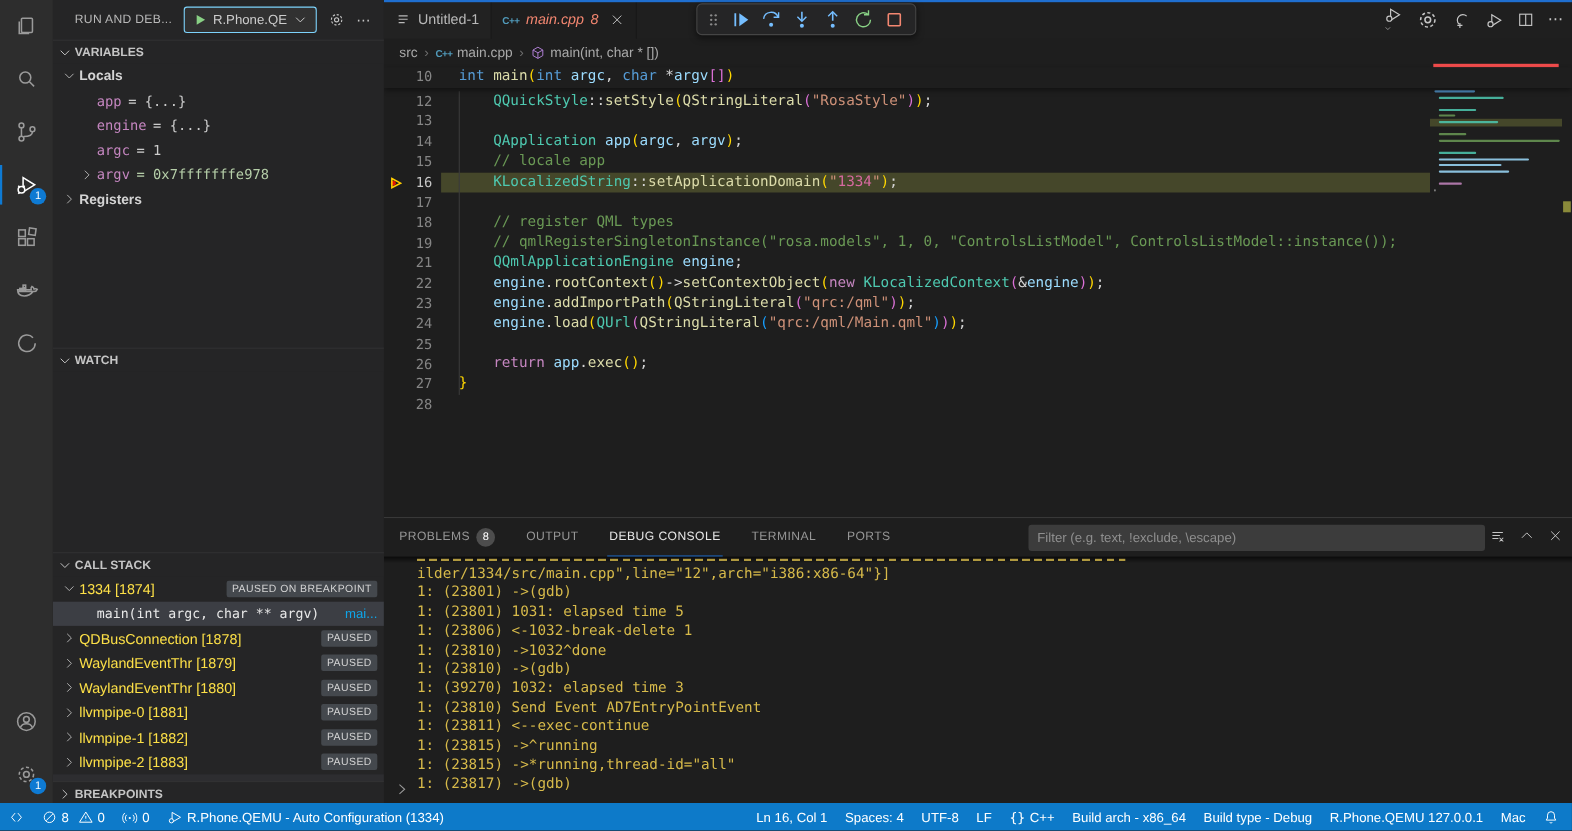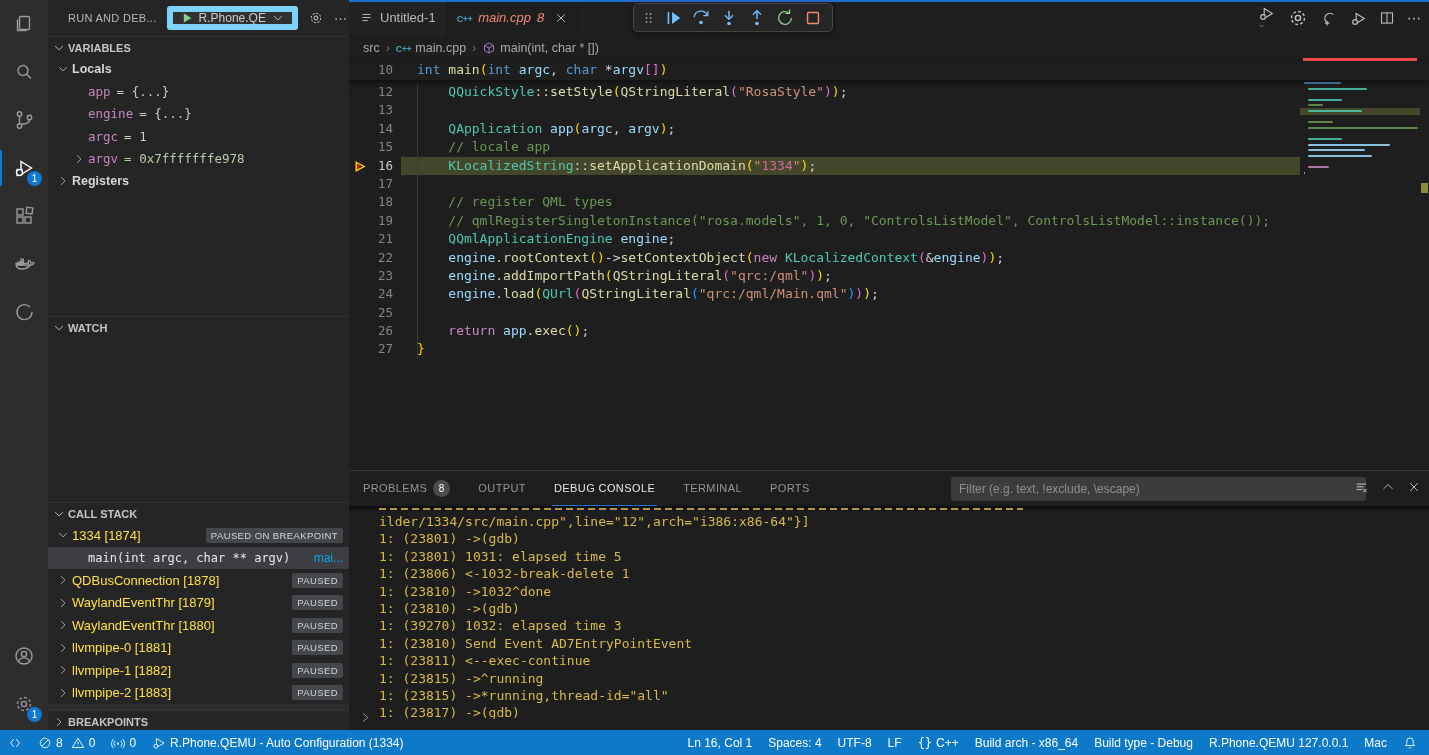--- a/index.html
+++ b/index.html
@@ -12,21 +12,21 @@
   .ab-item.active{color:#ffffff;}
   .ab-item.active::before{content:"";position:absolute;left:0;top:6px;bottom:6px;width:2px;background:#0e7ad3;}
   .ab-bottom{position:absolute;bottom:2px;left:0;}
   .ab-badge{position:absolute;right:6px;bottom:6px;min-width:15px;height:15px;border-radius:50%;
     background:#0e7ad3;color:#fff;font-size:10px;display:flex;align-items:center;justify-content:center;}
   
   .sidebar{position:absolute;left:48px;top:0;width:301px;height:730px;background:#252526;z-index:4;font-size:13px;}
   .side-header{height:36px;display:flex;align-items:center;padding-left:20px;}
   .side-title{font-size:11px;color:#b8b8b8;letter-spacing:.3px;flex:none;}
   .launch{display:flex;align-items:center;gap:5px;height:24px;margin-left:10px;padding:0 7px;
-    background:#313131;border:6px solid #7dd3fc;border-radius:3px;color:#cccccc;font-size:12px;}
+    background:#313131;border:1px solid #7dd3fc;border-radius:3px;color:#cccccc;font-size:12px;}
   .side-header .hicon{margin-left:10px;color:#c5c5c5;}
   .sec-h{height:22px;display:flex;align-items:center;gap:2px;padding-left:4px;
     font-size:11px;font-weight:bold;color:#c5c5c5;border-top:1px solid #313132;background:#252526;}
   .sec-h .chev{color:#c5c5c5;}
   .vrow{height:22.4px;display:flex;align-items:center;font-size:13px;}
   .vrow .chev{width:16px;flex:none;color:#b0b0b0;}
   .vname{color:#c586c0;font-family:"DejaVu Sans Mono",monospace;font-size:12.5px;}
   .vval{color:#cccccc;font-family:"DejaVu Sans Mono",monospace;font-size:12.5px;margin-left:6px;}
   .vval.addr{color:#b5cea8;}
   .scope{color:#d4d4d4;font-weight:bold;font-size:12.5px;}
@@ -83,21 +83,21 @@
   .ruler{position:absolute;left:1071px;top:35px;width:9px;height:435px;}
   .ruler .rmark{position:absolute;left:1px;width:7px;}
   
   .panel{position:absolute;left:349px;top:470px;width:1080px;height:260px;background:#1e1e1e;border-top:1px solid #383838;}
   .panel-header{position:relative;height:35px;display:flex;align-items:center;padding-left:12px;}
   .ptab{display:flex;align-items:center;gap:6px;height:35px;padding:0 2px;margin-right:24px;
     font-size:11px;letter-spacing:.4px;color:#969696;border-bottom:1px solid transparent;}
   .ptab.active{color:#e7e7e7;border-bottom:1px solid #1f6fd0;}
   .pbadge{background:#4d4d4d;color:#ffffff;width:17px;height:17px;border-radius:50%;
     font-size:10px;display:flex;align-items:center;justify-content:center;}
-  .filterbox{position:absolute;right:63px;top:6px;width:415px;height:24px;background:#3c3c3c;
+  .filterbox{position:absolute;right:79px;top:6px;width:415px;height:24px;background:#3c3c3c;
     border-radius:3px;display:flex;align-items:center;padding:0 8px;font-size:12px;color:#8f8f8f;}
   .panel-actions{position:absolute;right:8px;top:9px;display:flex;gap:12px;color:#c5c5c5;}
   .console{position:absolute;left:30px;right:12px;top:36px;height:212px;overflow:hidden;
     font-family:"DejaVu Sans Mono",monospace;font-size:13px;color:#d7ba4a;}
   .console::before{content:"";display:block;height:2px;width:62%;margin:1px 0 3px 0;
     background:repeating-linear-gradient(90deg,#d7ba4a 0 7px,transparent 7px 11px);opacity:.8;}
   .conline{height:17.4px;line-height:17.4px;white-space:pre;}
   .con-shadow{position:absolute;left:0;right:0;top:35px;height:6px;background:linear-gradient(#000a,transparent);}
   .prompt{position:absolute;left:10px;bottom:6px;color:#9a9a9a;}
   
@@ -500,20 +500,21 @@
       <div class="cl"><span class="ln">17</span></div>
       <div class="cl"><span class="ln">18</span><span class="tk-p">    </span><span class="tk-cm">// register QML types</span></div>
       <div class="cl"><span class="ln">19</span><span class="tk-p">    </span><span class="tk-cm">// qmlRegisterSingletonInstance("rosa.models", 1, 0, "ControlsListModel", ControlsListModel::instance());</span></div>
       <div class="cl"><span class="ln">21</span><span class="tk-p">    </span><span class="tk-type">QQmlApplicationEngine</span><span class="tk-p"> </span><span class="tk-var">engine</span><span class="tk-p">;</span></div>
       <div class="cl"><span class="ln">22</span><span class="tk-p">    </span><span class="tk-var">engine</span><span class="tk-p">.</span><span class="tk-fn">rootContext</span><span class="tk-b1">()</span><span class="tk-p">-&gt;</span><span class="tk-fn">setContextObject</span><span class="tk-b1">(</span><span class="tk-ctrl">new</span><span class="tk-p"> </span><span class="tk-type">KLocalizedContext</span><span class="tk-b2">(</span><span class="tk-p">&amp;</span><span class="tk-var">engine</span><span class="tk-b2">)</span><span class="tk-b1">)</span><span class="tk-p">;</span></div>
       <div class="cl"><span class="ln">23</span><span class="tk-p">    </span><span class="tk-var">engine</span><span class="tk-p">.</span><span class="tk-fn">addImportPath</span><span class="tk-b1">(</span><span class="tk-fn">QStringLiteral</span><span class="tk-b2">(</span><span class="tk-str">"qrc:/qml"</span><span class="tk-b2">)</span><span class="tk-b1">)</span><span class="tk-p">;</span></div>
       <div class="cl"><span class="ln">24</span><span class="tk-p">    </span><span class="tk-var">engine</span><span class="tk-p">.</span><span class="tk-fn">load</span><span class="tk-b1">(</span><span class="tk-type">QUrl</span><span class="tk-b2">(</span><span class="tk-fn">QStringLiteral</span><span class="tk-b3">(</span><span class="tk-str">"qrc:/qml/Main.qml"</span><span class="tk-b3">)</span><span class="tk-b2">)</span><span class="tk-b1">)</span><span class="tk-p">;</span></div>
       <div class="cl"><span class="ln">25</span></div>
       <div class="cl"><span class="ln">26</span><span class="tk-p">    </span><span class="tk-ctrl">return</span><span class="tk-p"> </span><span class="tk-var">app</span><span class="tk-p">.</span><span class="tk-fn">exec</span><span class="tk-b1">()</span><span class="tk-p">;</span></div>
       <div class="cl"><span class="ln">27</span><span class="tk-b1">}</span></div>
+      <div class="cl"><span class="ln">28</span></div>
       <div class="guide" style="top: 3px; height: 276px;"></div>
     </div>
   <div class="minimap" id="minimap">
       <div class="mm-red" style="top: 0px; height: 7px; width: 114px;"></div>
       <div class="mm-red" style="top: 7px; height: 5px; width: 86px;"></div>
       <div class="mm-red" style="top: 12px; height: 5px; width: 52px;"></div>
       <div class="mm-bar" style="top: 24px; left: 4px; width: 36.8px; background: rgb(86, 156, 214);"></div>
       <div class="mm-bar" style="top: 29.6px; left: 8.4px; width: 58.65px; background: rgb(78, 201, 176);"></div>
       <div class="mm-bar" style="top: 40.8px; left: 8.4px; width: 33.35px; background: rgb(78, 201, 176);"></div>
       <div class="mm-bar" style="top: 46.4px; left: 8.4px; width: 14.95px; background: rgb(106, 153, 85);"></div>

